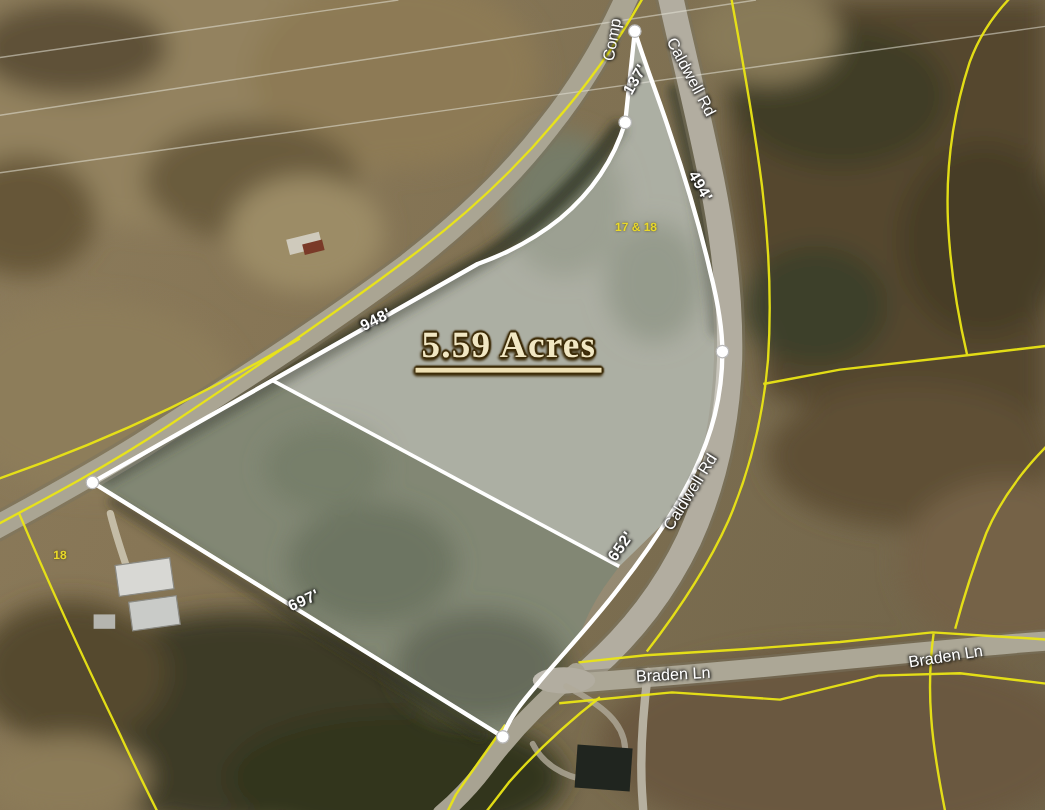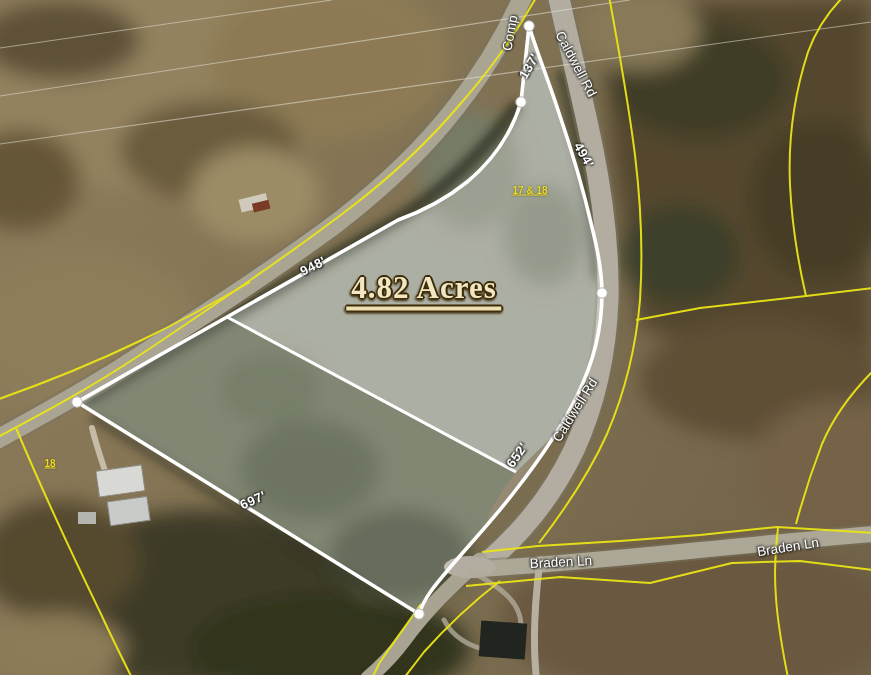--- a/index.html
+++ b/index.html
@@ -11,21 +11,20 @@
   #stage svg{position:absolute;left:0;top:0;}
   .label-layer{position:absolute;left:0;top:0;width:100%;height:100%;pointer-events:none;}
   .lbl{
     position:absolute;white-space:nowrap;color:#ffffff;font-size:13.5px;
     text-shadow:0 0 3px rgba(30,30,30,.95),1px 1px 2px rgba(0,0,0,.85),-1px -1px 2px rgba(0,0,0,.55);
   }
   .dim{font-weight:bold;font-size:13px;letter-spacing:.5px;}
   .plbl{
     position:absolute;white-space:nowrap;color:#e9d929;font-weight:bold;font-size:10px;
     text-shadow:0 0 2px rgba(60,50,0,.8);
-    text-decoration:underline;
   }
   .acreage{
     position:absolute;white-space:nowrap;
     font-family:"Liberation Serif","DejaVu Serif",serif;
     font-weight:bold;font-size:31px;letter-spacing:1px;color:#f1e7c3;
     padding:0 5px 1px 5px;border-bottom:4px solid #eee0b4;
     filter:drop-shadow(1px 1px 0 #3c2b07) drop-shadow(-1px -1px 0 #3c2b07) drop-shadow(1px -1px 0 #3c2b07) drop-shadow(-1px 2px 1px #3c2b07);
   }
 </style>
 </head>
@@ -155,21 +154,21 @@
     <div class="lbl" style="left:576px;top:64px;transform:translate(-50%,-50%) rotate(62deg);">Caldwell Rd</div>
 
     <div class="lbl dim" style="left:529px;top:66px;transform:translate(-50%,-50%) rotate(-60deg);">137'</div>
 
     <div class="lbl dim" style="left:584px;top:155px;transform:translate(-50%,-50%) rotate(60deg);">494'</div>
 
     <div class="plbl" style="left:530px;top:190px;transform:translate(-50%,-50%);">17 &amp; 18</div>
 
     <div class="lbl dim" style="left:313px;top:266px;transform:translate(-50%,-50%) rotate(-27deg);">948'</div>
 
-    <div class="acreage" style="left:424px;top:290px;transform:translate(-50%,-50%);">4.82 Acres</div>
+    <div class="acreage" style="left:424px;top:290px;transform:translate(-50%,-50%);">5.59 Acres</div>
 
     <div class="lbl" style="left:575px;top:410px;transform:translate(-50%,-50%) rotate(-58deg);">Caldwell Rd</div>
 
     <div class="lbl dim" style="left:517px;top:455px;transform:translate(-50%,-50%) rotate(-55deg);">652'</div>
 
     <div class="lbl dim" style="left:253px;top:500px;transform:translate(-50%,-50%) rotate(-24deg);">697'</div>
 
     <div class="lbl" style="left:561px;top:562px;transform:translate(-50%,-50%) rotate(-3deg);">Braden Ln</div>
 
     <div class="lbl" style="left:788px;top:547px;transform:translate(-50%,-50%) rotate(-9deg);">Braden Ln</div>

